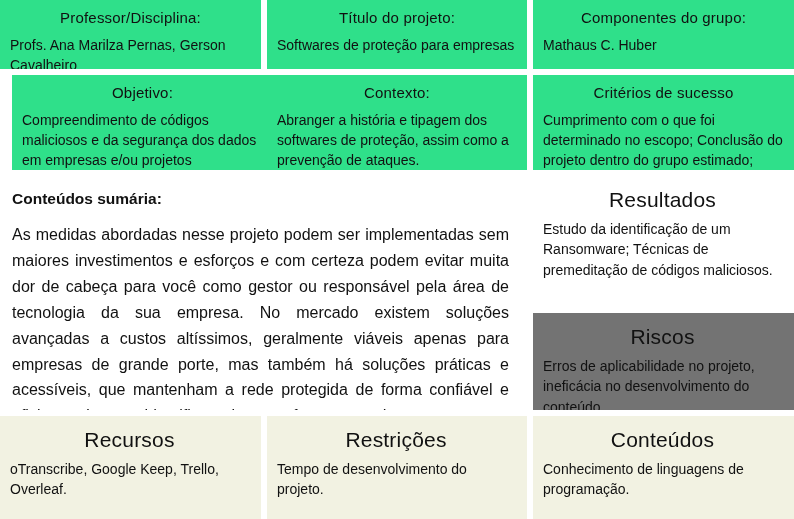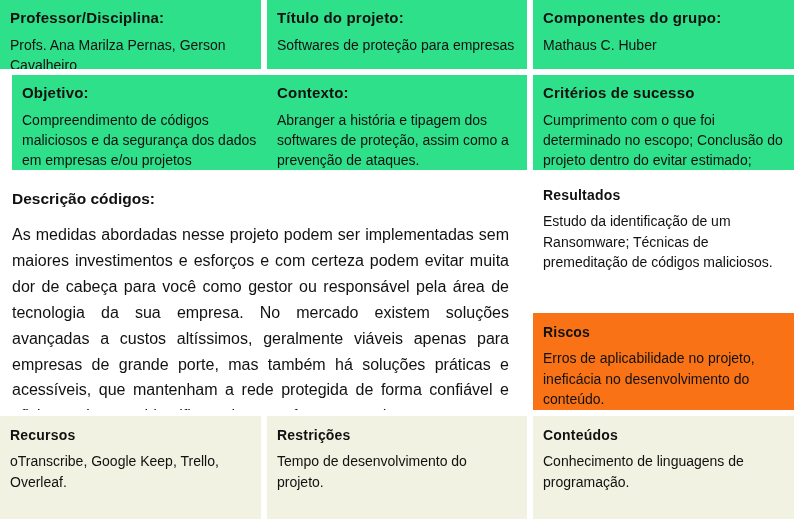--- a/index.html
+++ b/index.html
@@ -23,27 +23,28 @@
   .cell {
     position: absolute;
     box-sizing: border-box;
     overflow: hidden;
   }
   .pad {
     padding: 10px 10px 8px 10px;
   }
   .title {
     font-size: 15px;
-    font-weight: bold;
+    font-weight: normal;
     letter-spacing: 0.2px;
     margin: 0 0 8px 0;
     line-height: 1.1;
+    text-align: center;
   }
   .title.big {
-    font-size: 14px;
+    font-size: 21px;
   }
   .body {
     font-size: 14px;
     line-height: 1.45;
     margin: 0;
   }
   .sub {
     font-size: 5.5px;
     line-height: 1.2;
     margin-top: 5px;
@@ -54,21 +55,21 @@
   .green {
     background: #2fe08a;
   }
   .white {
     background: #ffffff;
   }
   .cream {
     background: #f2f2e2;
   }
   .pink {
-    background: #f97316;
+    background: #737373;
   }
   .sep-r {
     border-right: 3px solid #ffffff;
   }
   .sep-b {
     border-bottom: 3px solid #ffffff;
   }
   .desc-body {
     font-size: 16px;
     line-height: 1.62;
@@ -107,25 +108,25 @@
     <div class="body">Compreendimento de códigos maliciosos e da segurança dos dados em empresas e/ou projetos institucionais.</div>
   </div>
 
   <div class="cell green pad sep-r sep-b" style="left:267px; top:75px; width:263px; height:98px;">
     <div class="title">Contexto:</div>
     <div class="body">Abranger a história e tipagem dos softwares de proteção, assim como a prevenção de ataques.</div>
   </div>
 
   <div class="cell green pad sep-b" style="left:533px; top:75px; width:261px; height:98px;">
     <div class="title">Critérios de sucesso</div>
-    <div class="body">Cumprimento com o que foi determinado no escopo; Conclusão do projeto dentro do evitar estimado;</div>
+    <div class="body">Cumprimento com o que foi determinado no escopo; Conclusão do projeto dentro do grupo estimado;</div>
   </div>
 
   <div class="cell white sep-r sep-b" style="left:0px; top:176px; width:530px; height:237px; padding:14px 18px 10px 12px;">
-    <div class="desc-title">Descrição códigos:</div>
+    <div class="desc-title">Conteúdos sumária:</div>
     <div class="desc-body">As medidas abordadas nesse projeto podem ser implementadas sem maiores investimentos e esforços e com certeza podem evitar muita dor de cabeça para você como gestor ou responsável pela área de tecnologia da sua empresa. No mercado existem soluções avançadas a custos altíssimos, geralmente viáveis apenas para empresas de grande porte, mas também há soluções práticas e acessíveis, que mantenham a rede protegida de forma confiável e eficiente. Iremos identificar algumas formas usadas, para manter seus dados em segurança.</div>
   </div>
 
   <div class="cell white pad sep-b" style="left:533px; top:176px; width:261px; height:134px; padding:12px 12px 8px 10px;">
     <div class="title big">Resultados</div>
     <div class="body">Estudo da identificação de um Ransomware; Técnicas de premeditação de códigos maliciosos.</div>
   </div>
 
   <div class="cell pink pad sep-b" style="left:533px; top:313px; width:261px; height:100px; padding:12px 12px 8px 10px;">
     <div class="title big">Riscos</div>

